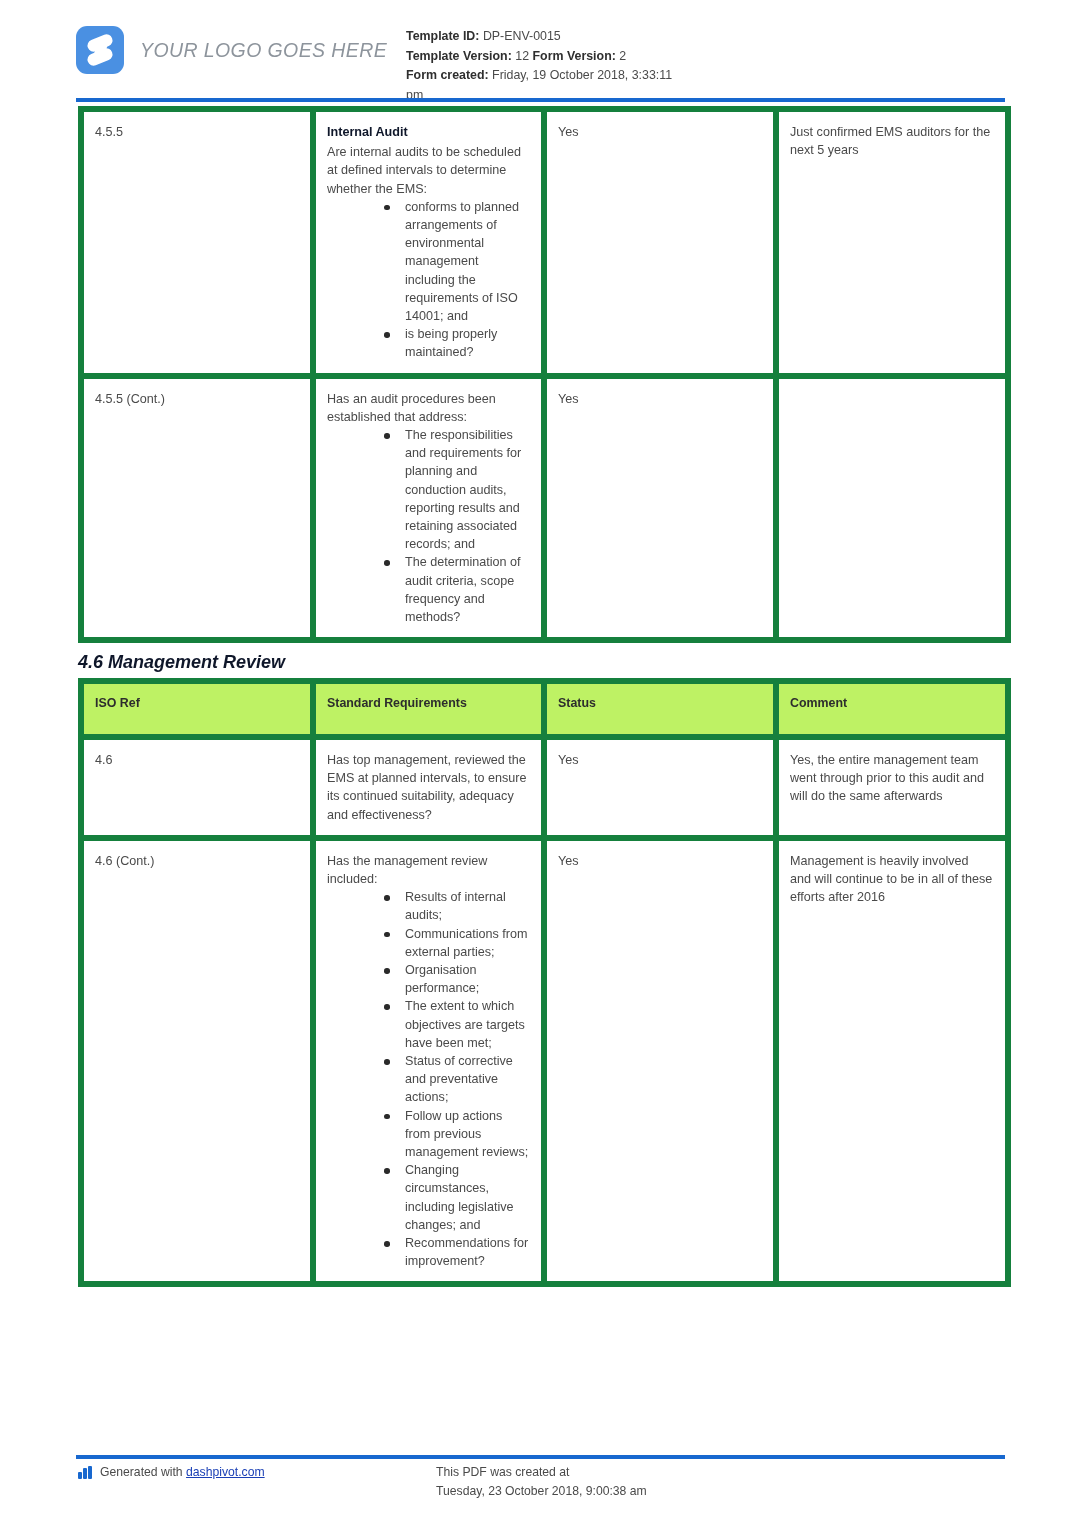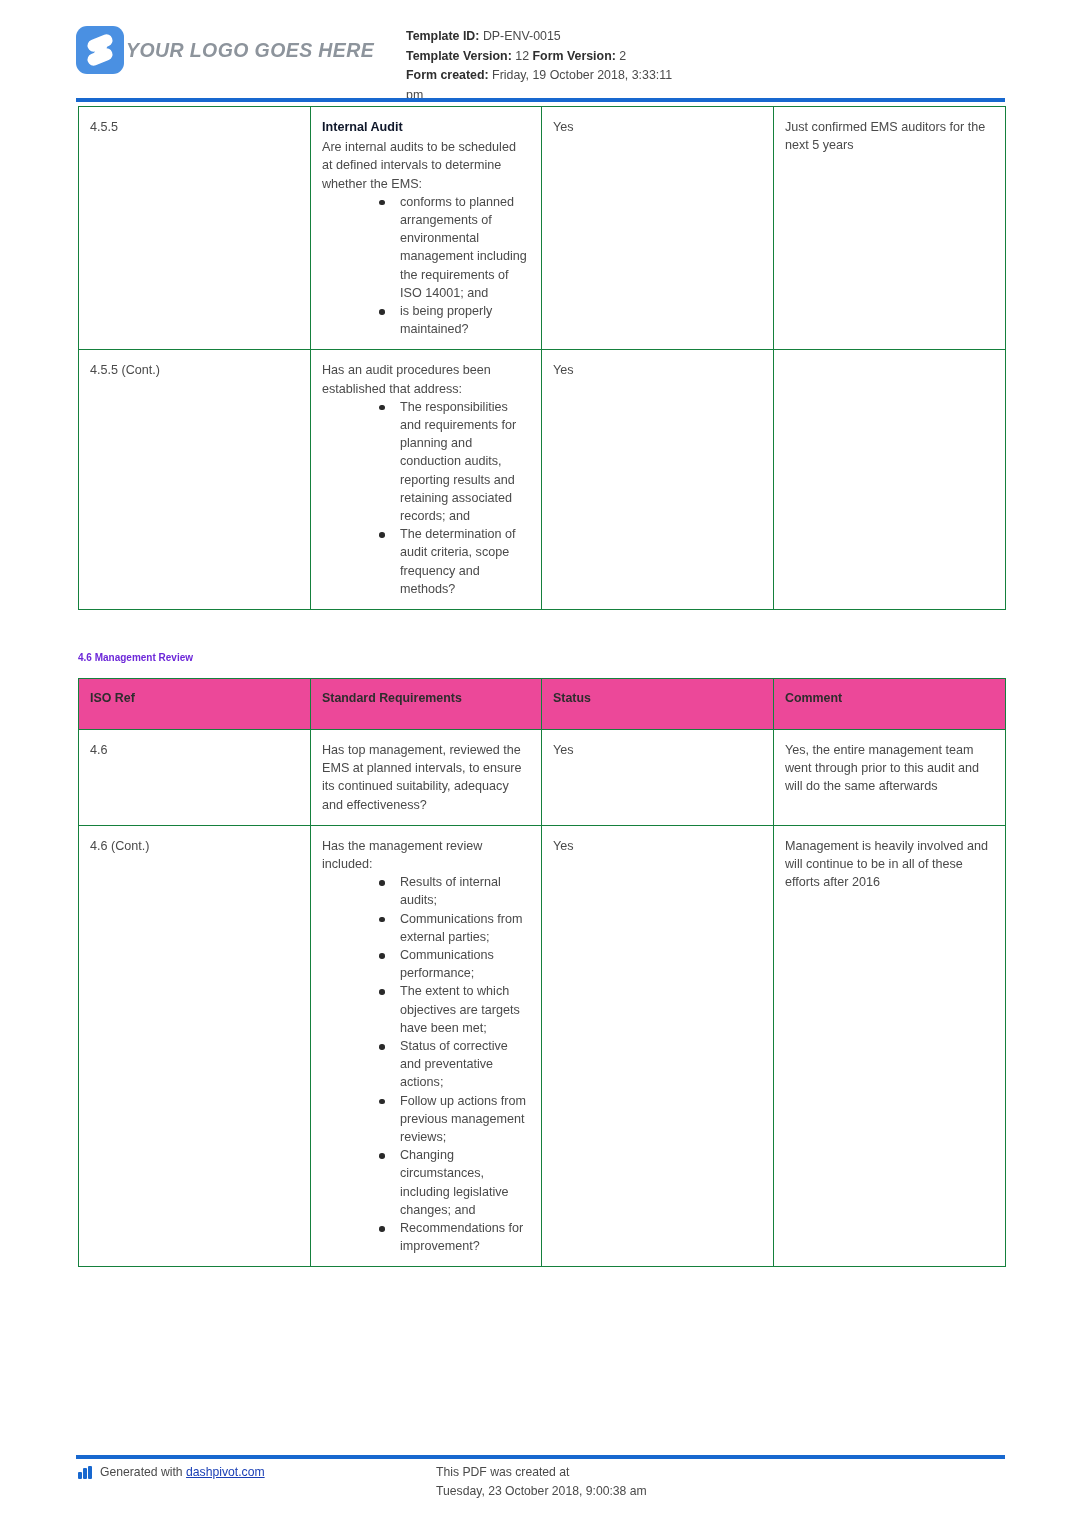--- a/index.html
+++ b/index.html
@@ -68,24 +68,24 @@
   .logo-mark .knot {
     position: absolute;
     left: 19px;
     top: 17px;
     width: 11px;
     height: 15px;
     background: #ffffff;
     transform: skewX(-16deg);
   }
   .logo-text {
-    margin-left: 2px;
+    margin-left: 16px;
     font-size: 19.5px;
     font-style: italic;
-    font-weight: bold;
+    font-weight: normal;
     letter-spacing: 0.4px;
     color: #8d949c;
     white-space: nowrap;
   }
 
   .meta-col {
     font-size: 12.4px;
     line-height: 19.5px;
     color: #4a4a4a;
   }
@@ -108,31 +108,31 @@
 
   
   .tbl {
     position: absolute;
     left: 78px;
     width: 927px;
     border-collapse: collapse;
     table-layout: fixed;
   }
   .tbl td, .tbl th {
-    border: 1px solid #15803d;
+    border: 6px solid #15803d;
     vertical-align: top;
     padding: 11px 12px 11px 11px;
     font-size: 12.6px;
     line-height: 18.2px;
     color: #4a4a4a;
     text-align: left;
     font-weight: normal;
   }
   .tbl th {
-    background: #ec4899;
+    background: #bef264;
     font-weight: bold;
     color: #2d2d2d;
     font-size: 12.4px;
     height: 30px;
     padding-top: 10px;
     padding-bottom: 10px;
   }
   .col-ref   { width: 232px; }
   .col-req   { width: 231px; }
   .col-stat  { width: 232px; }
@@ -169,23 +169,24 @@
   }
 
   
   #table-audit { top: 106px; }
 
   
   .section-heading {
     position: absolute;
     left: 78px;
     top: 652px;
-    font-size: 10px;
+    font-size: 18px;
     font-weight: bold;
-    color: #6d28d9;
+    color: #0f172a;
+    font-style: italic;
   }
 
   
   #table-review { top: 678px; }
 
   
   .footer {
     position: absolute;
     left: 78px;
     top: 1463px;
@@ -325,21 +326,21 @@
         <td>Yes</td>
         <td>Yes, the entire management team went through prior to this audit and will do the same afterwards</td>
       </tr>
       <tr>
         <td>4.6 (Cont.)</td>
         <td>
           <span class="intro">Has the management review included:</span>
           <ul class="blist">
             <li>Results of internal audits;</li>
             <li>Communications from external parties;</li>
-            <li>Communications performance;</li>
+            <li>Organisation performance;</li>
             <li>The extent to which objectives are targets have been met;</li>
             <li>Status of corrective and preventative actions;</li>
             <li>Follow up actions from previous management reviews;</li>
             <li>Changing circumstances, including legislative changes; and</li>
             <li>Recommendations for improvement?</li>
           </ul>
         </td>
         <td>Yes</td>
         <td>Management is heavily involved and will continue to be in all of these efforts after 2016</td>
       </tr>

